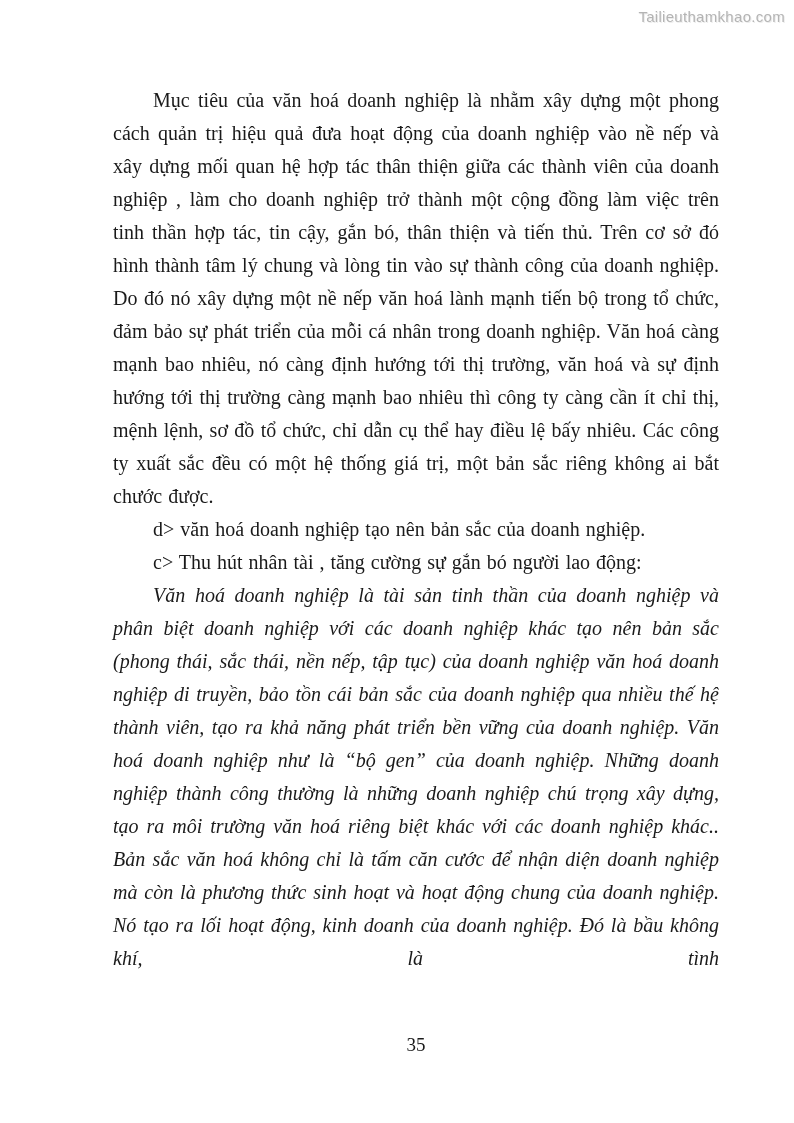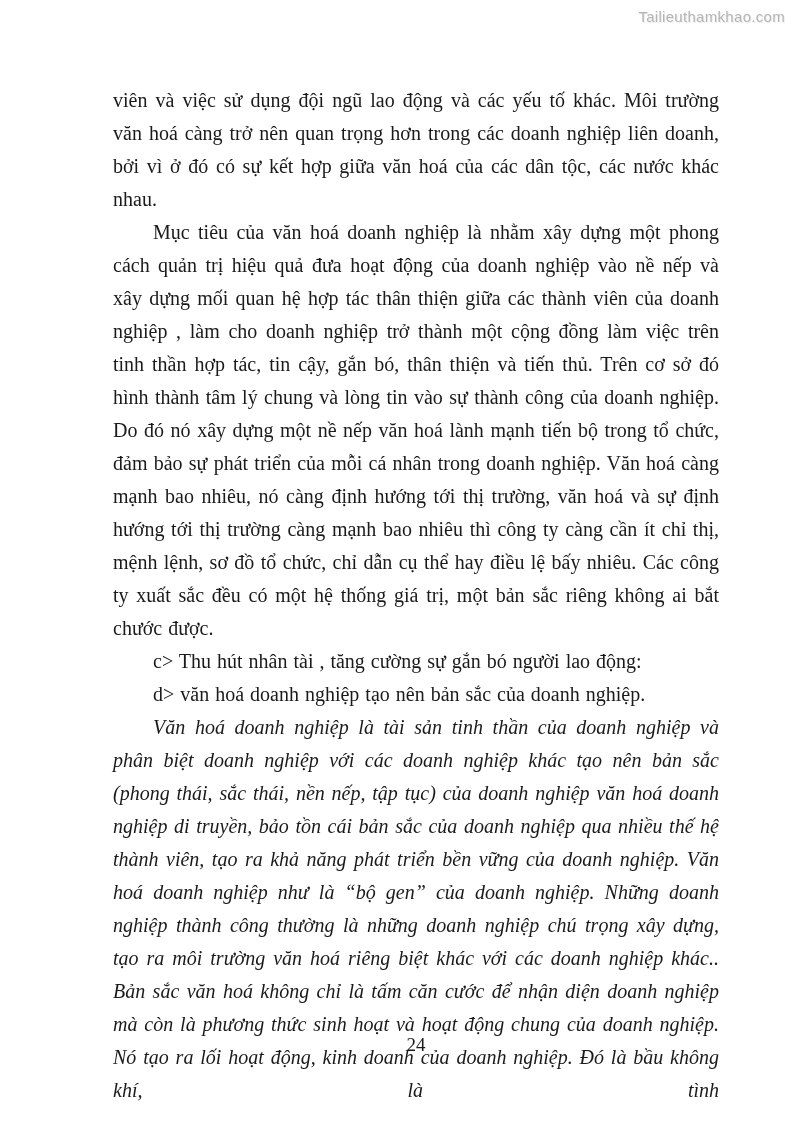--- a/index.html
+++ b/index.html
@@ -57,21 +57,20 @@
     line-height: 24px;
   }
 </style>
 </head>
 <body>
 
 <div class="page">
   <div class="watermark">Tailieuthamkhao.com</div>
 
   <div class="body-text">
-      <p>viên và việc sử dụng đội ngũ lao động và các yếu tố khác. Môi trường văn hoá càng trở nên quan trọng hơn trong các doanh nghiệp liên doanh, bởi vì ở đó có sự kết hợp giữa văn hoá của các dân tộc, các nước khác nhau.</p>
       <p class="indent">Mục tiêu của văn hoá doanh nghiệp là nhằm xây dựng một phong cách quản trị hiệu quả đưa hoạt động của doanh nghiệp vào nề nếp và xây dựng mối quan hệ hợp tác thân thiện giữa các thành viên của doanh nghiệp , làm cho doanh nghiệp trở thành một cộng đồng làm việc trên tinh thần hợp tác, tin cậy, gắn bó, thân thiện và tiến thủ. Trên cơ sở đó hình thành tâm lý chung và lòng tin vào sự thành công của doanh nghiệp. Do đó nó xây dựng một nề nếp văn hoá lành mạnh tiến bộ trong tổ chức, đảm bảo sự phát triển của mỗi cá nhân trong doanh nghiệp. Văn hoá càng mạnh bao nhiêu, nó càng định hướng tới thị trường, văn hoá và sự định hướng tới thị trường càng mạnh bao nhiêu thì công ty càng cần ít chỉ thị, mệnh lệnh, sơ đồ tổ chức, chỉ dẫn cụ thể hay điều lệ bấy nhiêu. Các công ty xuất sắc đều có một hệ thống giá trị, một bản sắc riêng không ai bắt chước được.</p>
+      <p class="indent">d&gt; văn hoá doanh nghiệp tạo nên bản sắc của doanh nghiệp.</p>
       <p class="indent">c&gt; Thu hút nhân tài , tăng cường sự gắn bó người lao động:</p>
-      <p class="indent">d&gt; văn hoá doanh nghiệp tạo nên bản sắc của doanh nghiệp.</p>
       <p class="indent jlast">Văn hoá doanh nghiệp là tài sản tinh thần của doanh nghiệp và phân biệt doanh nghiệp với các doanh nghiệp khác tạo nên bản sắc (phong thái, sắc thái, nền nếp, tập tục) của doanh nghiệp văn hoá doanh nghiệp di truyền, bảo tồn cái bản sắc của doanh nghiệp qua nhiều thế hệ thành viên, tạo ra khả năng phát triển bền vững của doanh nghiệp. Văn hoá doanh nghiệp như là “bộ gen” của doanh nghiệp.  Những doanh nghiệp thành công thường là những doanh nghiệp chú trọng xây dựng, tạo ra môi trường văn hoá riêng biệt khác với các doanh nghiệp khác.. Bản sắc văn hoá không chỉ là tấm căn cước để nhận diện doanh nghiệp mà còn là phương thức sinh hoạt và hoạt động chung của doanh nghiệp. Nó tạo ra lối hoạt động, kinh doanh của doanh nghiệp. Đó là bầu không khí, là tình</p>
     </div>
 
-  <div class="page-number">24</div>
+  <div class="page-number">35</div>
 </div>
 
 </body></html>

